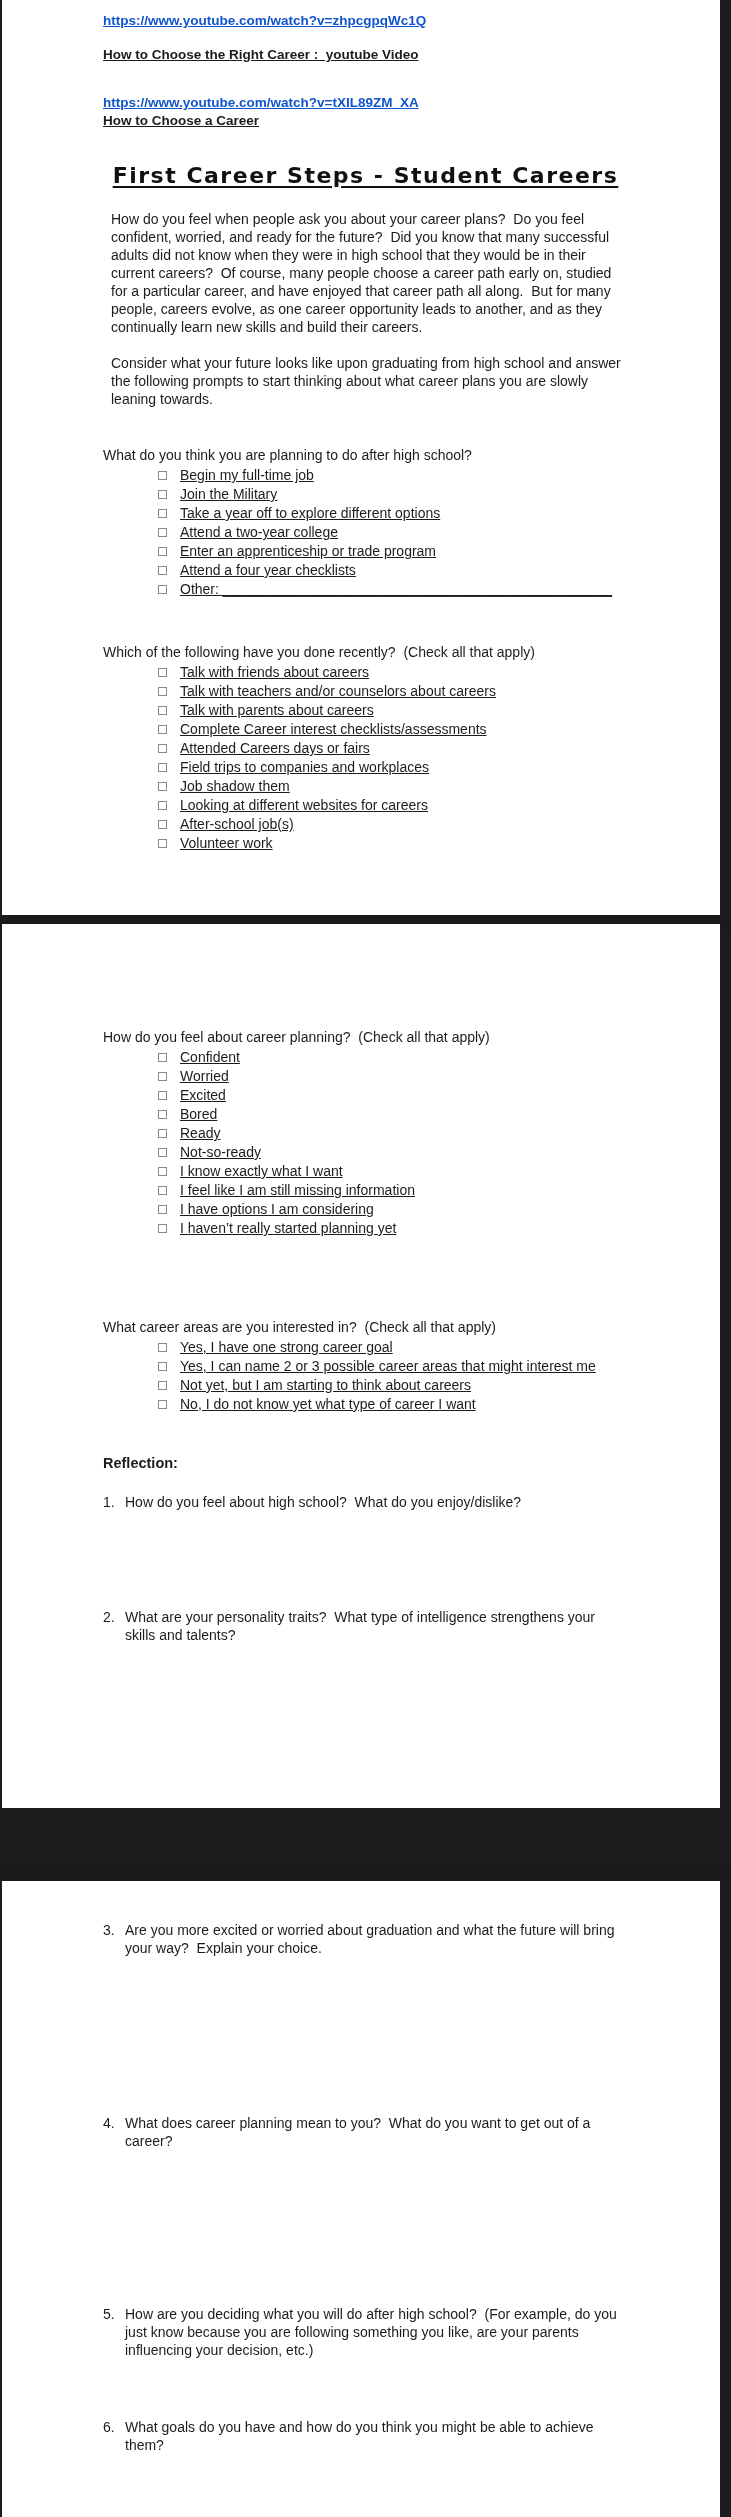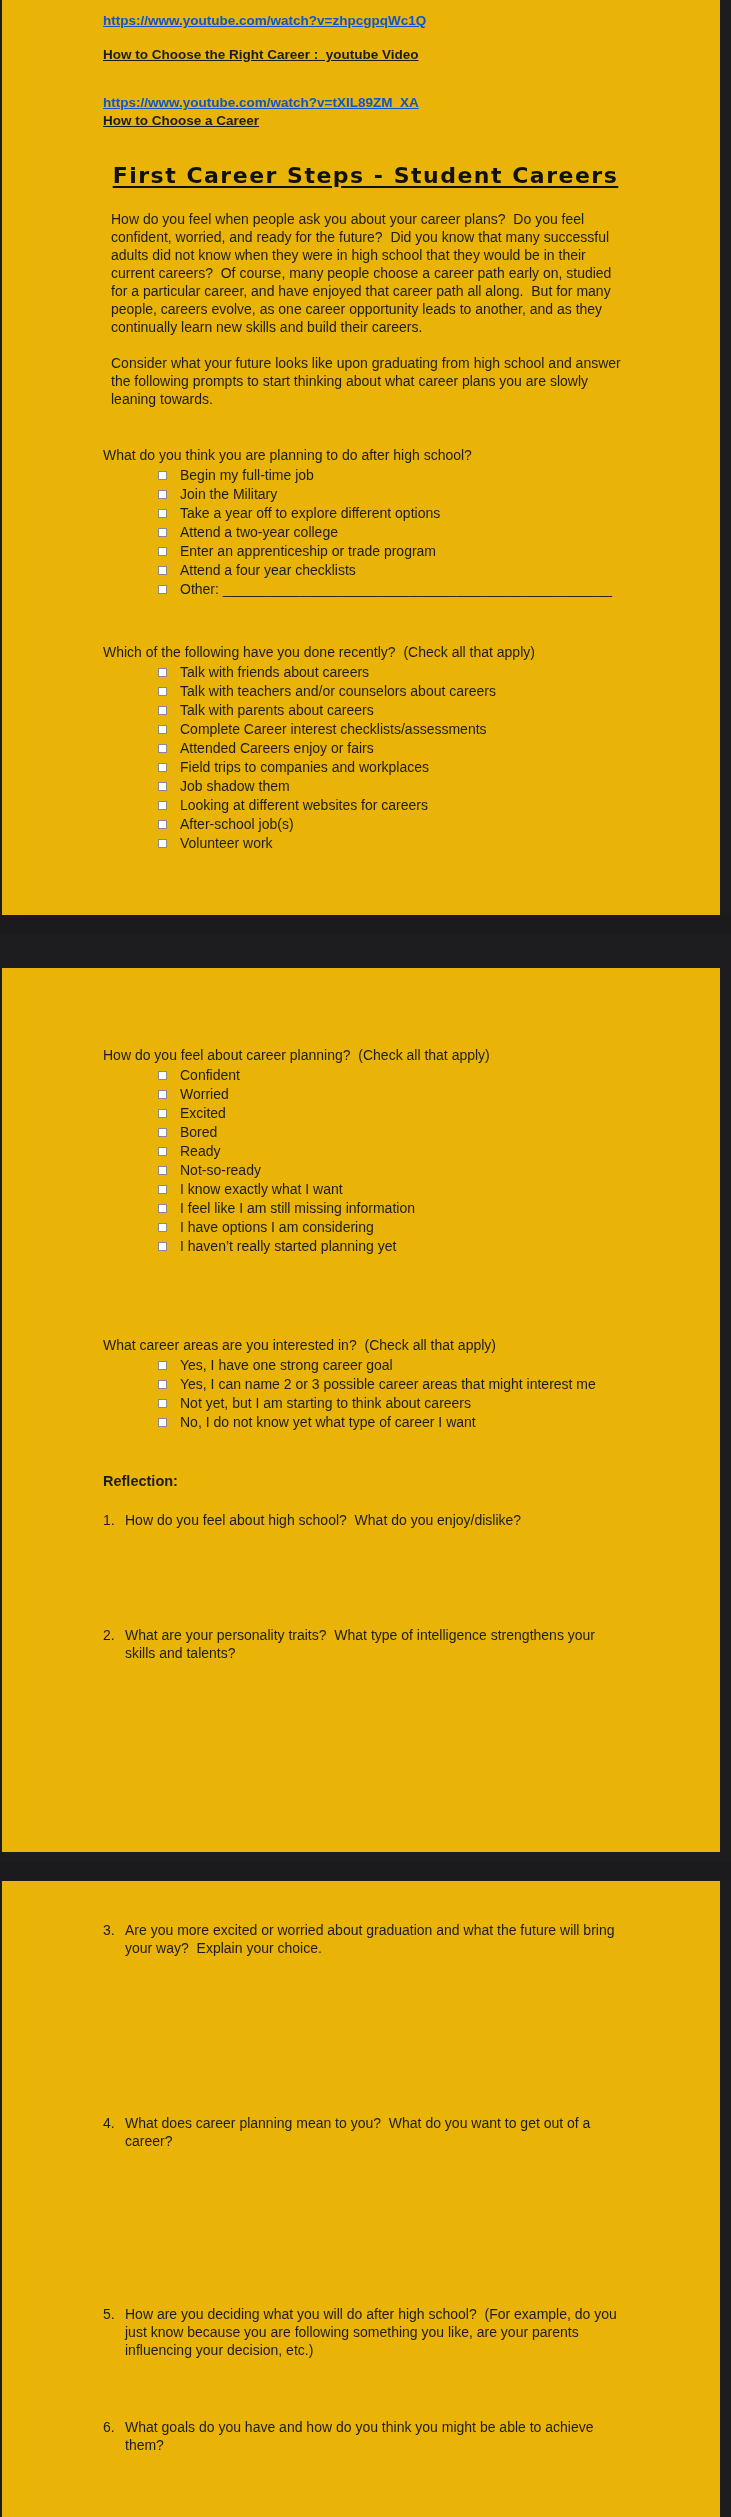--- a/index.html
+++ b/index.html
@@ -1,27 +1,27 @@
 <!DOCTYPE html>
 <html><head>
 <meta charset="utf-8">
 <style>
   html, body { margin: 0; padding: 0; background: #1d1d1f; }
   body { font-family: "Liberation Sans", sans-serif; color: #1c1c1c; }
   .canvas { position: relative; width: 731px; height: 2517px; background: #1d1d1f; overflow: hidden; }
 
   .page {
     position: absolute; left: 2px; width: 718px;
-    background: #eab308;
+    background: #ffffff;
     box-sizing: border-box;
     padding-left: 101px; padding-right: 92px;
     font-size: 14px; line-height: 18px;
   }
   .page1 { top: 0; height: 915px; padding-top: 12px; }
-  .page2 { top: 968px; height: 884px; padding-top: 78px; }
+  .page2 { top: 924px; height: 884px; padding-top: 104px; }
   .page3 { top: 1881px; height: 636px; padding-top: 40px; }
 
   .page-break { position: absolute; left: 0; width: 731px; height: 19px; background: #1b1b1d; }
   .break1 { top: 915px; }
   .break2 { top: 1862px; }
 
   .link-url {
     color: #1155cc; font-weight: bold; text-decoration: underline;
     font-size: 13.5px; line-height: 18px; display: block; cursor: pointer;
   }
@@ -55,21 +55,21 @@
   .options { margin-left: 55px; margin-top: 2px; }
   .opt-row { display: flex; align-items: flex-start; line-height: 19px; }
   .cb {
     flex: 0 0 auto;
     width: 7px; height: 7px;
     border: 1px solid #8a8a8a;
     margin: 5px 13px 0 0;
     cursor: pointer;
     background: #fff;
   }
-  .opt-label { white-space: pre-wrap; }
+  .opt-label { white-space: pre-wrap; text-decoration: underline; }
 
   .ref-heading { font-weight: bold; margin-top: 40px; font-size: 14.5px; }
   .ref-item { display: flex; align-items: flex-start; white-space: pre-wrap; }
   .ref-num { flex: 0 0 22px; }
   .ref-text { white-space: pre-wrap; }
 
   .page2 .ref-list { margin-top: 21px; }
   .page2 .ref-list div.ref-item:nth-of-type(2) { margin-top: 97px; }
 
   .page3 .ref-list div.ref-item:nth-of-type(2) { margin-top: 157px; }
@@ -158,21 +158,21 @@
             <span class="opt-label">Talk with parents about careers</span>
           </div>
 
           <div class="opt-row">
             <span class="cb"></span>
             <span class="opt-label">Complete Career interest checklists/assessments</span>
           </div>
 
           <div class="opt-row">
             <span class="cb"></span>
-            <span class="opt-label">Attended Careers enjoy or fairs</span>
+            <span class="opt-label">Attended Careers days or fairs</span>
           </div>
 
           <div class="opt-row">
             <span class="cb"></span>
             <span class="opt-label">Field trips to companies and workplaces</span>
           </div>
 
           <div class="opt-row">
             <span class="cb"></span>
             <span class="opt-label">Job shadow them</span>

